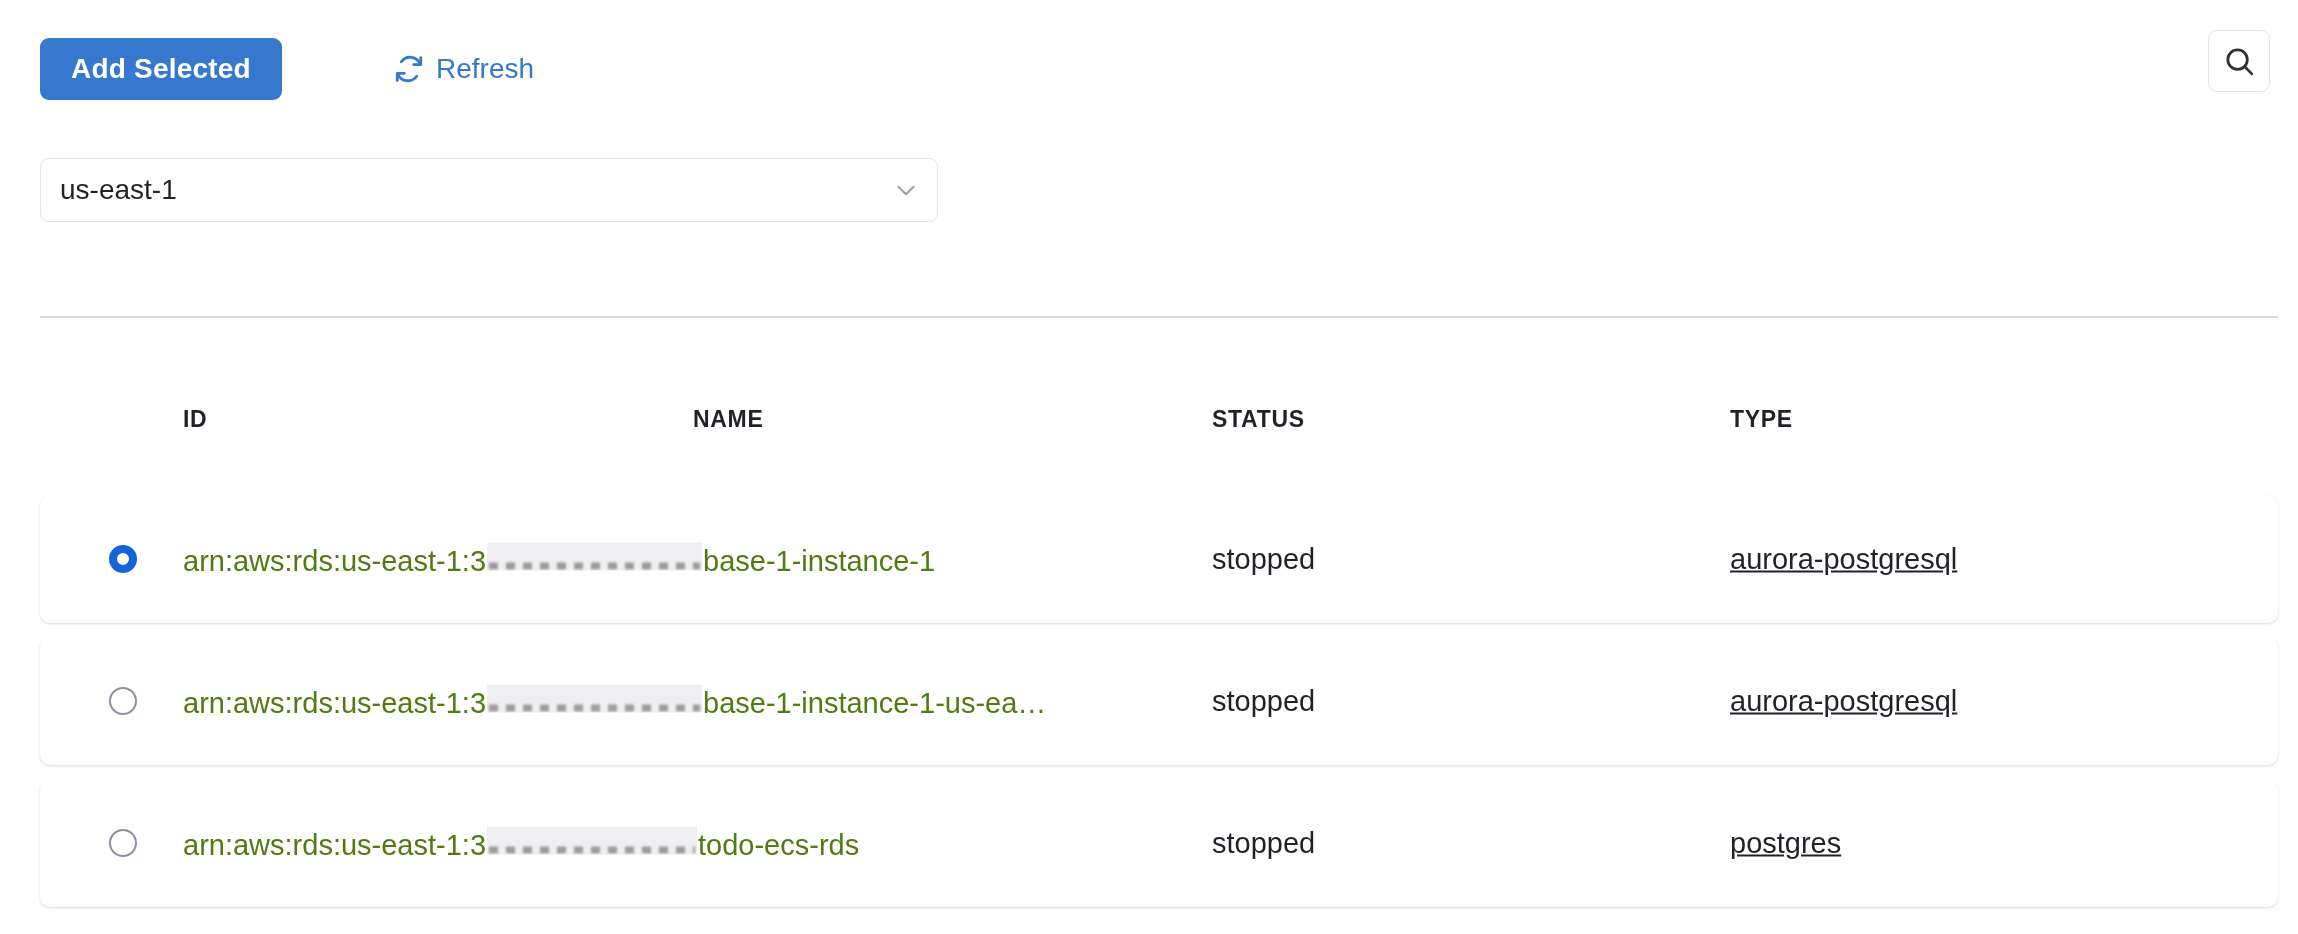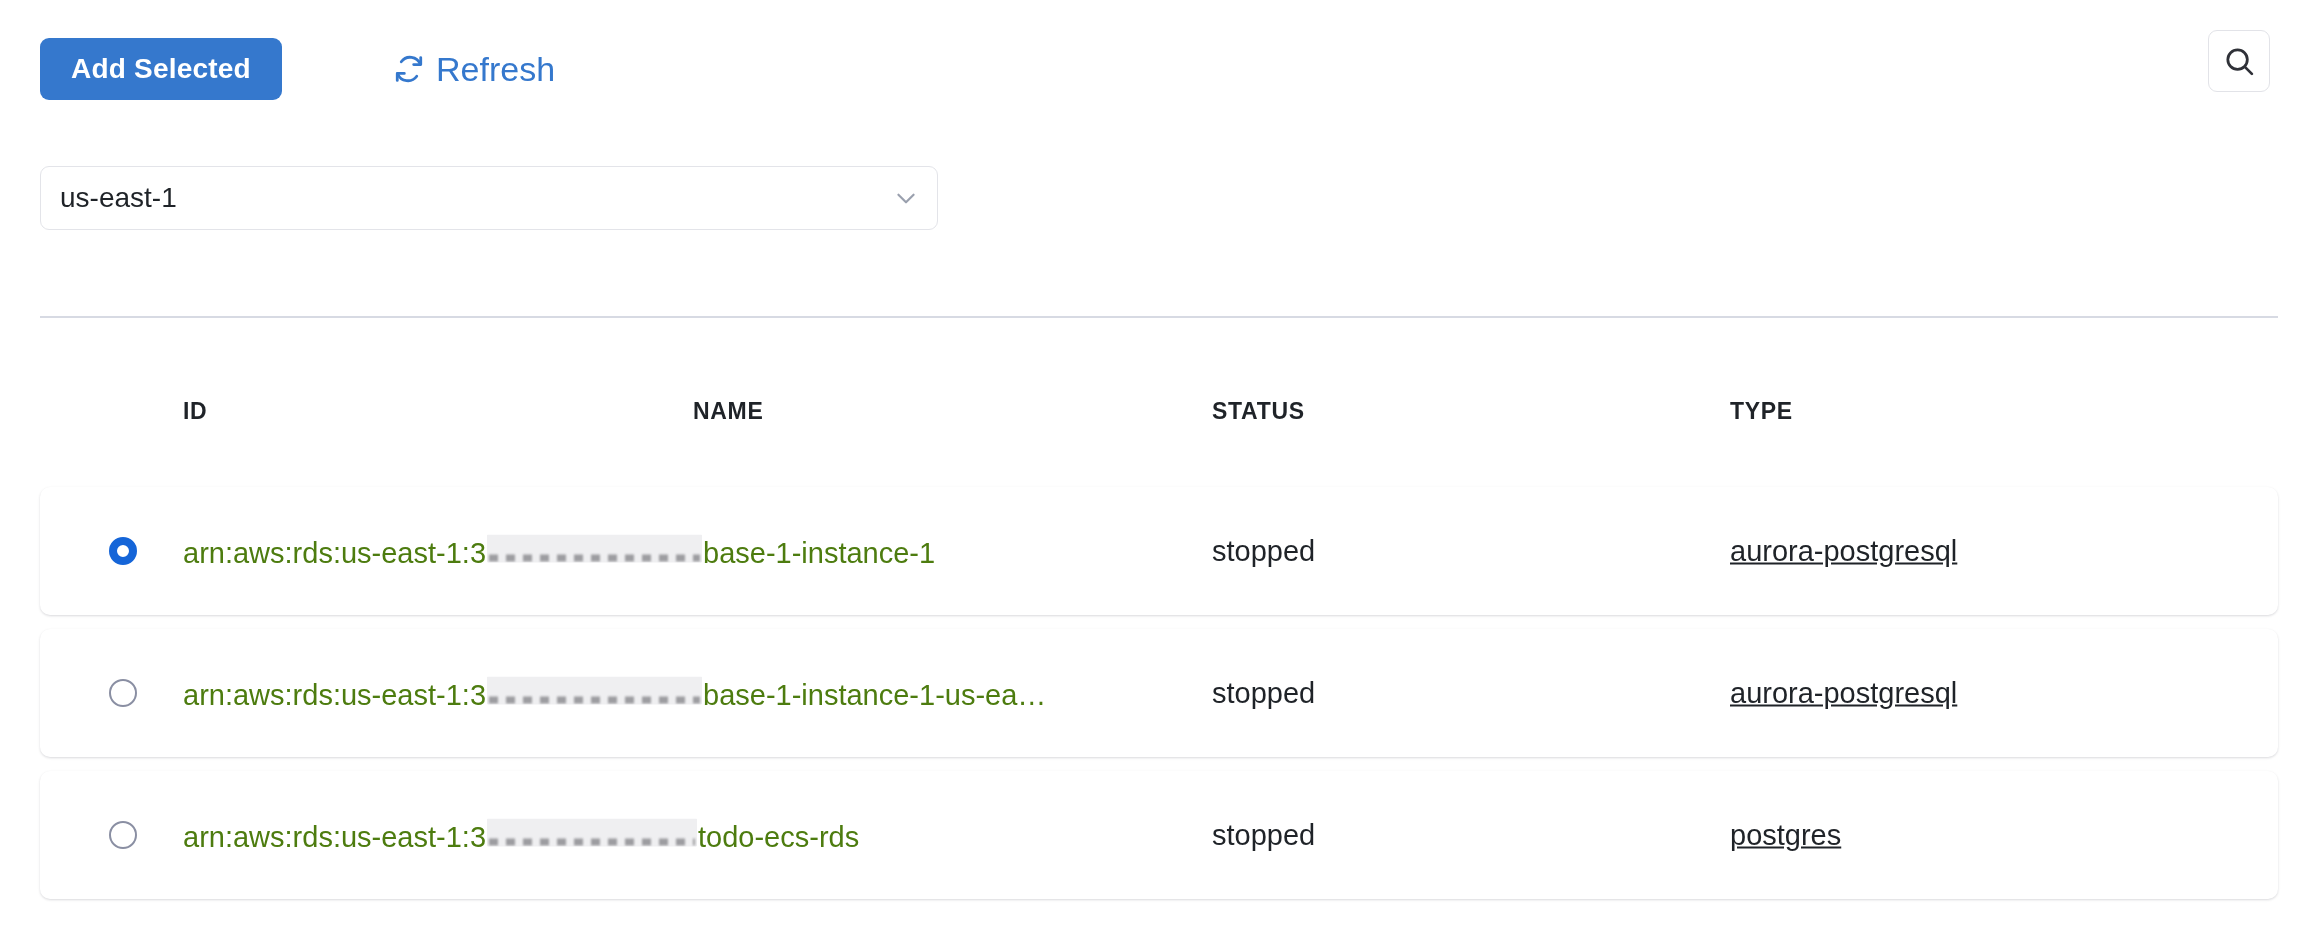--- a/index.html
+++ b/index.html
@@ -50,21 +50,21 @@
     height: 58px;
     display: flex;
     align-items: center;
     gap: 11px;
     background: transparent;
     border: none;
     padding: 0;
     cursor: pointer;
     color: #3578cd;
     font-family: "Liberation Sans", sans-serif;
-    font-size: 34px;
+    font-size: 28px;
     white-space: nowrap;
     text-align: center;
   }
   .btn-refresh .refresh-label { line-height: 1; }
   .icon-refresh { width: 32px; height: 32px; display: block; flex: none; }
 
   .btn-search {
     position: absolute;
     left: 2208px;
     top: 30px;
@@ -78,21 +78,21 @@
     align-items: center;
     justify-content: center;
     padding: 0;
   }
   .icon-search { width: 33px; height: 33px; display: block; }
 
   
   .region-select {
     position: absolute;
     left: 40px;
-    top: 166px;
+    top: 158px;
     width: 898px;
     height: 64px;
     background: #ffffff;
     border: 1.6px solid #e3e4e9;
     border-radius: 9px;
     display: flex;
     align-items: center;
     padding: 0 18px 0 19px;
     cursor: pointer;
   }
@@ -121,20 +121,21 @@
     position: absolute;
     left: 0;
     top: 400px;
     width: 2298px;
   }
   .table-head {
     position: relative;
     height: 48px;
     margin-left: 40px;
     width: 2238px;
+    margin-top: 8px;
   }
   .th {
     position: absolute;
     top: 0;
     font-size: 23px;
     font-weight: bold;
     letter-spacing: 0.7px;
     color: #1f2328;
     white-space: nowrap;
     line-height: 1;

